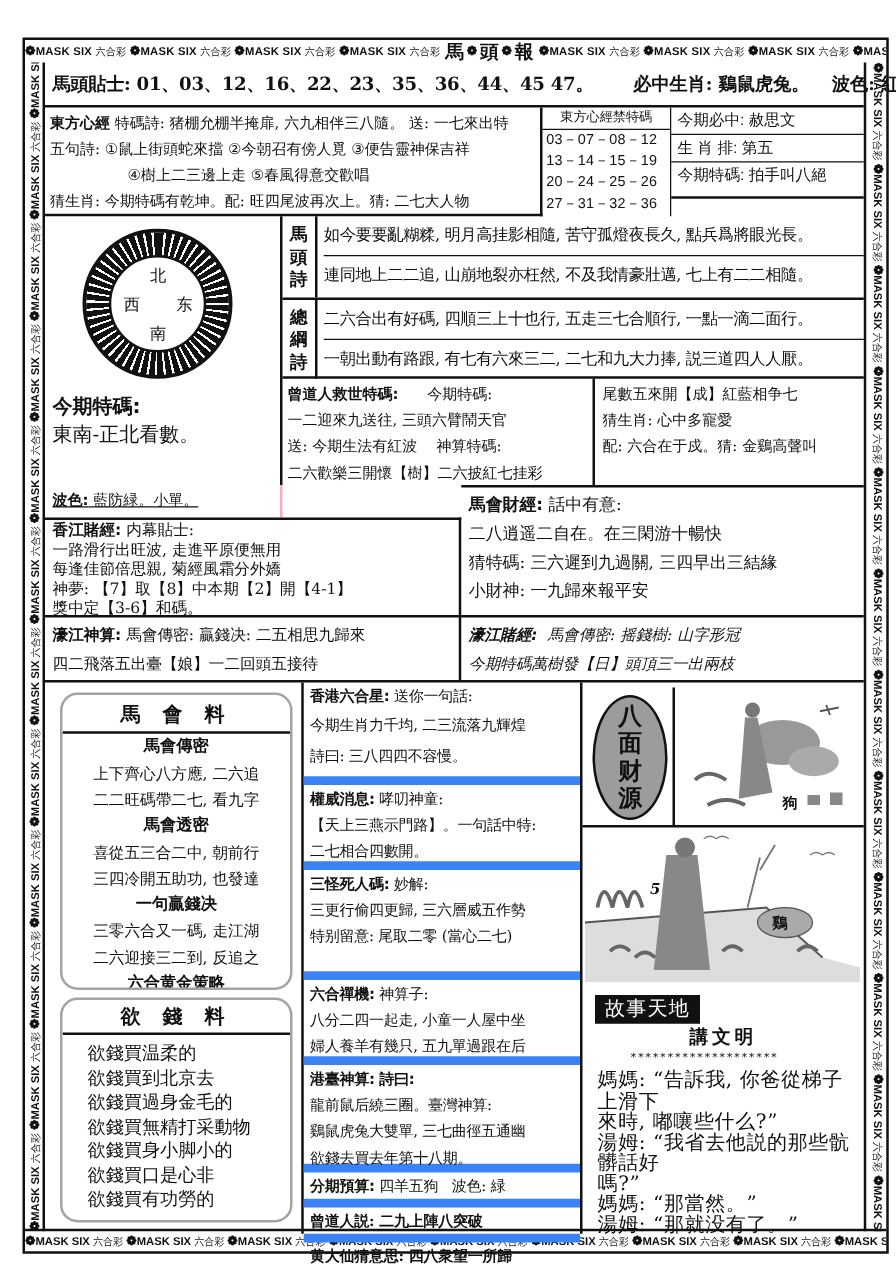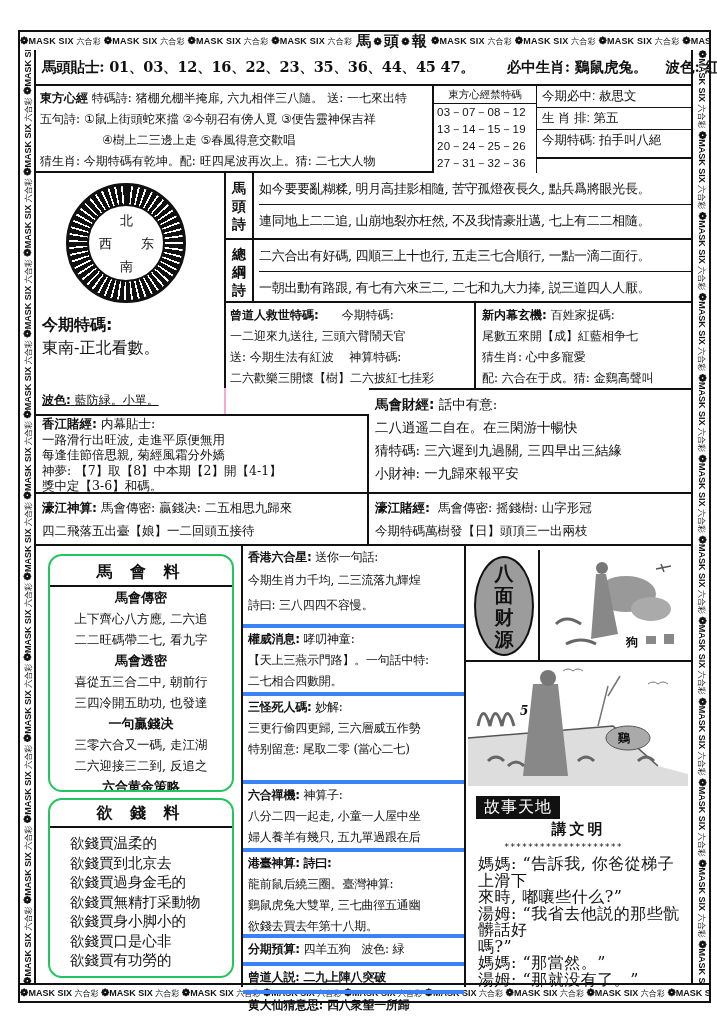--- a/index.html
+++ b/index.html
@@ -65,33 +65,33 @@
   .poem-lines div:first-child { border-bottom: 1px solid #111; }
 
   .tseng { position: absolute; left: 190px; top: 253px; width: 250px; height: 85px; border-right: 2px solid #111; font-size: 12px; padding: 2px 4px; line-height: 21px; white-space: nowrap; }
   .bold-lbl { font-weight: bold; font-family: "DejaVu Sans", sans-serif; }
   .inner { position: absolute; left: 440px; top: 253px; width: 215px; height: 85px; font-size: 12px; padding: 2px 6px; line-height: 21px; white-space: nowrap; }
 
   
   .hk { position: absolute; left: 0; top: 364px; width: 333px; height: 78px; border-right: 2px solid #111; border-top: 2px solid #111; font-size: 12.5px; padding: 0 6px; line-height: 15.5px; white-space: nowrap; }
   .horse-fin { position: absolute; left: 333px; top: 338px; width: 322px; height: 104px; border-top: 2px solid #111; font-size: 13.5px; padding: 3px 6px; line-height: 23px; white-space: nowrap; }
   .haojiang1 { position: absolute; left: 0; top: 442px; width: 333px; height: 52px; border-right: 2px solid #111; border-top: 2px solid #111; font-size: 12.5px; padding: 2px 6px; line-height: 23px; white-space: nowrap; }
-  .haojiang2 { position: absolute; left: 333px; top: 442px; width: 322px; height: 52px; border-top: 2px solid #111; font-size: 12.5px; padding: 2px 6px; line-height: 23px; white-space: nowrap; }
+  .haojiang2 { position: absolute; left: 333px; top: 442px; width: 322px; height: 52px; border-top: 2px solid #111; font-size: 12.5px; padding: 2px 6px; line-height: 23px; white-space: nowrap; font-style: italic; }
 
   
   .lower { position: absolute; left: 0; top: 494px; width: 655px; height: 441px; border-top: 2px solid #111; }
-  .box { position: absolute; left: 12px; width: 186px; border: 2px solid #22c55e; border-radius: 14px; overflow: hidden; background: #fff; }
+  .box { position: absolute; left: 12px; width: 186px; border: 2px solid #a3a3a3; border-radius: 14px; overflow: hidden; background: #fff; }
   .box .hd { height: 28px; border-bottom: 2px solid #111; text-align: center; font-size: 16px; font-weight: bold; line-height: 26px; letter-spacing: 6px; font-family: "DejaVu Sans", sans-serif; }
   .horse-box { top: 8px; height: 238px; font-size: 12.5px; text-align: center; line-height: 21px; padding-top: 3px; }
   .horse-box .sub { font-weight: bold; font-family: "DejaVu Sans", sans-serif; font-size: 13px; }
   .money-box { top: 252px; height: 180px; }
   .money-box .lines { padding: 6px 0 0 20px; font-size: 14.5px; line-height: 19.5px; }
 
   .mid { position: absolute; left: 205px; top: 0; width: 225px; height: 441px; border-left: 2px solid #111; border-right: 2px solid #111; }
-  .mid .sec { border-bottom: 4px solid #3b82f6; font-size: 12px; padding: 1px 5px; line-height: 21px; white-space: nowrap; letter-spacing: -0.2px; }
+  .mid .sec { border-bottom: 7px solid #3b82f6; font-size: 12px; padding: 1px 5px; line-height: 21px; white-space: nowrap; letter-spacing: -0.2px; }
   .mid .sec .b { font-weight: bold; font-family: "DejaVu Sans", sans-serif; }
 
   .right-art { position: absolute; left: 430px; top: 0; width: 225px; height: 441px; }
   .bamian { position: absolute; left: 8px; top: 10px; width: 60px; height: 100px; border-radius: 50%; background: #9c9c9c; border: 2px solid #111; display: flex; flex-direction: column; align-items: center; justify-content: center; font-size: 19px; font-weight: bold; line-height: 22px; color: #111; font-family: "DejaVu Sans", sans-serif; }
   .art-div { position: absolute; left: 72px; top: 4px; width: 2px; height: 110px; background: #111; }
   .art-hline { position: absolute; left: 0; top: 114px; width: 225px; height: 2px; background: #111; }
   .art1 { position: absolute; left: 80px; top: 8px; width: 140px; height: 102px; }
   .art2 { position: absolute; left: 2px; top: 120px; width: 220px; height: 120px; }
   .art-label { position: absolute; font-size: 12px; font-weight: bold; }
 
@@ -202,21 +202,20 @@
     </div>
 
     <div class="tseng">
       <div><span class="bold-lbl">曾道人救世特碼:</span>&nbsp;&nbsp;&nbsp;&nbsp;&nbsp;&nbsp;<span>今期特碼:</span></div>
       <div>一二迎來九送往, 三頭六臂鬧天官</div>
       <div><span>送: 今期生法有紅波</span>&nbsp;&nbsp;&nbsp;&nbsp;<span>神算特碼:</span></div>
       <div>二六歡樂三開懷【樹】二六披紅七挂彩</div>
     </div>
 
     <div class="inner">
-      <div><span class="bold-lbl">新内幕玄機:</span> <span>百姓家捉碼:</span></div>
       <div>尾數五來開【成】紅藍相争七</div>
       <div>猜生肖: 心中多寵愛</div>
       <div>配: 六合在于戍。猜: 金鷄高聲叫</div>
     </div>
 
     <div class="hk">
       <div><span class="bold-lbl">香江賭經:</span> <span>内幕貼士:</span></div>
       <div>一路滑行出旺波, 走進平原便無用</div>
       <div>每逢佳節倍思親, 菊經風霜分外嬌</div>
       <div>神夢: 【7】取【8】中本期【2】開【4-1】</div>

